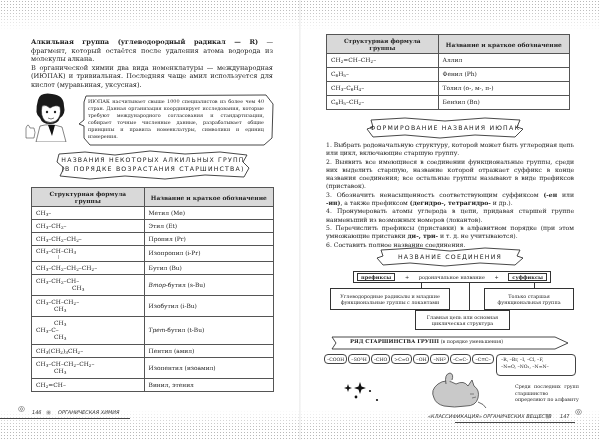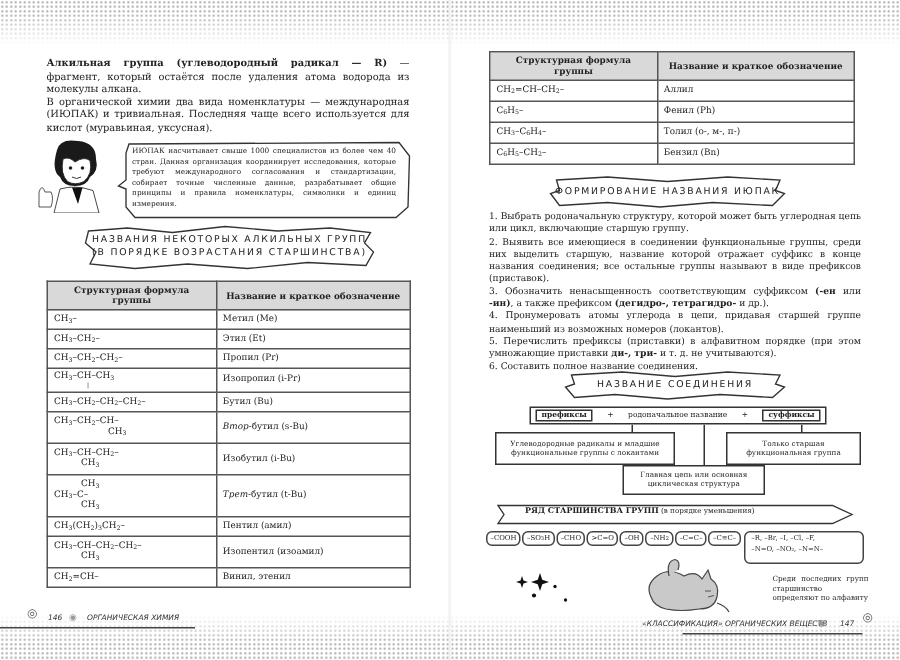--- a/index.html
+++ b/index.html
@@ -79,21 +79,21 @@
 <body>
 
 <div class="halftone-top"></div>
 <div class="halftone-bottom"></div>
 <div class="gutter"></div>
 
 <div class="page page-left">
 
   <div class="intro">
     <p><b>Алкильная группа (углеводородный радикал — R)</b><span> — фрагмент, который остаётся после удаления атома водорода из молекулы алкана.</span></p>
-    <p>В органической химии два вида номенклатуры — международная (ИЮПАК) и тривиальная. Последняя чаще всего используется для кислот (муравьиная, уксусная).</p>
+    <p>В органической химии два вида номенклатуры — международная (ИЮПАК) и тривиальная. Последняя чаще амил используется для кислот (муравьиная, уксусная).</p>
   </div>
 
   <svg class="mascot" viewBox="0 0 58 50">
     <path d="M20 8 Q22 0 34 2 Q46 3 46 14 Q48 22 42 26 Q40 32 32 32 Q24 32 22 26 Q16 22 20 8 Z" fill="#1a1a1a"></path>
     <path d="M24 14 Q28 12 32 16 Q38 12 42 15 Q44 24 38 29 Q32 32 27 29 Q22 24 24 14 Z" fill="#fff" stroke="#222" stroke-width="0.6"></path>
     <circle cx="29" cy="20" r="1.2" fill="#222"></circle>
       <circle cx="37" cy="20" r="1.2" fill="#222"></circle>
     <path d="M30 26 Q33 28 36 26" stroke="#222" stroke-width="0.6" fill="none"></path>
     <path d="M18 50 L22 34 Q32 31 44 35 L48 50 Z" fill="#fff" stroke="#333" stroke-width="0.6"></path>
     <path d="M30 33 L34 44 L37 33 Z" fill="#111"></path>

